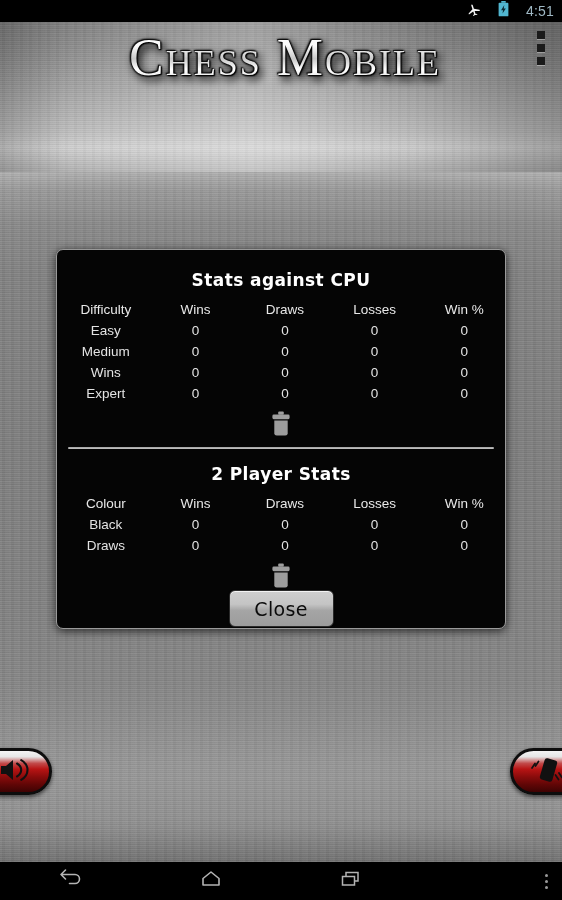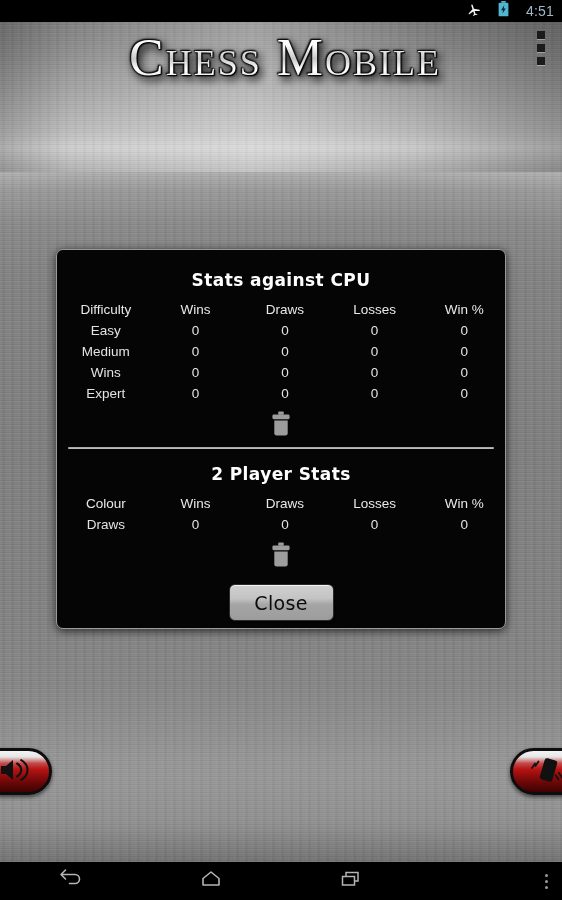--- a/index.html
+++ b/index.html
@@ -158,21 +158,20 @@
 
   #dialog-divider {
     height:2px;
     margin:9px 11px 0 11px;
     background:linear-gradient(180deg,#6d6d6d 0%,#cfcfcf 40%,#aeaeae 100%);
     border-radius:1px;
   }
 
   #close-row {
     display:flex; justify-content:center;
-    margin-top:15px;
   }
   #close-button {
     width:105px; height:37px;
     border-radius:6px;
     border:1px solid #2a2a2a;
     background:linear-gradient(180deg,#cfcfcf 0%,#c4c4c4 38%,#a5a5a5 56%,#9c9c9c 100%);
     box-shadow:inset 0 1px 0 rgba(255,255,255,.75), 0 1px 2px rgba(0,0,0,.6);
     color:#0b0b0b;
     font-family:"DejaVu Sans", sans-serif;
     font-size:19px;
@@ -315,20 +314,27 @@
         <tr>
           <th>Colour</th>
           <th>Wins</th>
           <th>Draws</th>
           <th>Losses</th>
           <th>Win %</th>
         </tr>
       </thead>
       <tbody>
         <tr>
+          <td>Black</td>
+          <td>0</td>
+          <td>0</td>
+          <td>0</td>
+          <td>0</td>
+        </tr>
+        <tr>
           <td>Draws</td>
           <td>0</td>
           <td>0</td>
           <td>0</td>
           <td>0</td>
         </tr>
       </tbody>
     </table>
 
     <div class="trash-row">

